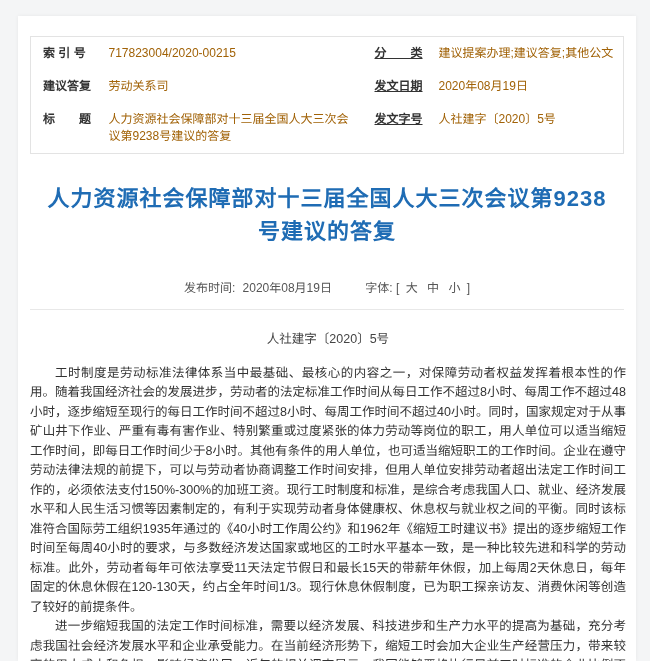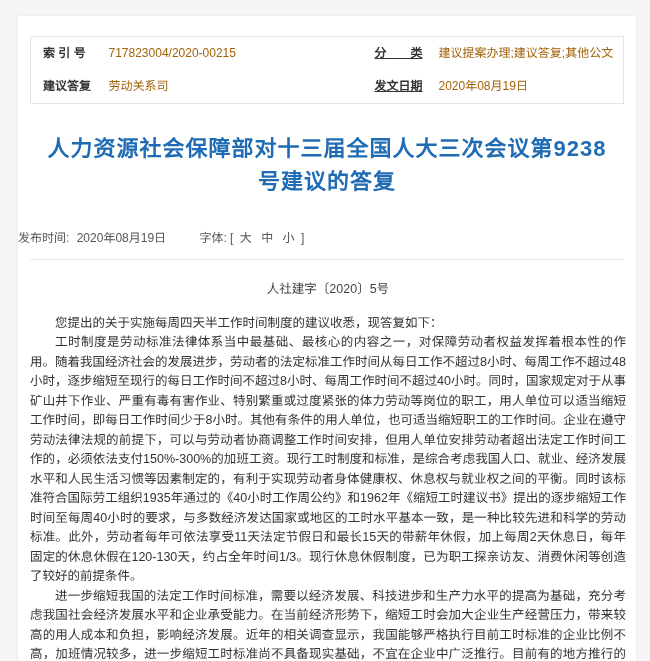--- a/index.html
+++ b/index.html
@@ -49,21 +49,21 @@
     text-align: center;
     color: #1f6cb4;
     font-size: 22px;
     font-weight: bold;
     line-height: 33px;
     letter-spacing: 1px;
   }
   
   .meta-line {
     margin-top: 30px;
-    text-align: left;
+    text-align: center;
     font-size: 12px;
     color: #555;
   }
   .meta-line .publish-date { margin-left: 4px; }
   .font-selector { margin-left: 30px; }
   .font-size-link {
     cursor: pointer;
     margin: 0 3px;
     color: #555;
   }
@@ -101,39 +101,44 @@
       <div class="info-cell cell-value first">717823004/2020-00215</div>
       <div class="info-cell cell-label second">分　　类</div>
       <div class="info-cell cell-value">建议提案办理;建议答复;其他公文</div>
     </div>
     <div class="info-row">
       <div class="info-cell cell-label">建议答复</div>
       <div class="info-cell cell-value first">劳动关系司</div>
       <div class="info-cell cell-label second">发文日期</div>
       <div class="info-cell cell-value">2020年08月19日</div>
     </div>
+    <div class="info-row">
+      <div class="info-cell cell-label">标　　题</div>
+      <div class="info-cell cell-value first">人力资源社会保障部对十三届全国人大三次会议第9238号建议的答复</div>
+      <div class="info-cell cell-label second">发文字号</div>
+      <div class="info-cell cell-value">人社建字〔2020〕5号</div>
+    </div>
   </div>
 
   <h1 class="page-title">人力资源社会保障部对十三届全国人大三次会议第9238号建议的答复</h1>
 
   <div class="meta-line">
     <span>发布时间:</span>
     <span class="publish-date">2020年08月19日</span>
     <span class="font-selector">
       <span>字体: [</span>
       <span class="font-size-link">大</span>
       <span class="font-size-link">中</span>
       <span class="font-size-link">小</span>
       <span>]</span>
     </span>
   </div>
 
   <hr class="divider">
 
   <div class="doc-body">
     <div class="doc-number">人社建字〔2020〕5号</div>
-    <p class="para">您提出的关于实施每周四天半工作时间制度的建议收悉，现答复如下：</p>
     <p class="para">工时制度是劳动标准法律体系当中最基础、最核心的内容之一，对保障劳动者权益发挥着根本性的作用。随着我国经济社会的发展进步，劳动者的法定标准工作时间从每日工作不超过8小时、每周工作不超过48小时，逐步缩短至现行的每日工作时间不超过8小时、每周工作时间不超过40小时。同时，国家规定对于从事矿山井下作业、严重有毒有害作业、特别繁重或过度紧张的体力劳动等岗位的职工，用人单位可以适当缩短工作时间，即每日工作时间少于8小时。其他有条件的用人单位，也可适当缩短职工的工作时间。企业在遵守劳动法律法规的前提下，可以与劳动者协商调整工作时间安排，但用人单位安排劳动者超出法定工作时间工作的，必须依法支付150%-300%的加班工资。现行工时制度和标准，是综合考虑我国人口、就业、经济发展水平和人民生活习惯等因素制定的，有利于实现劳动者身体健康权、休息权与就业权之间的平衡。同时该标准符合国际劳工组织1935年通过的《40小时工作周公约》和1962年《缩短工时建议书》提出的逐步缩短工作时间至每周40小时的要求，与多数经济发达国家或地区的工时水平基本一致，是一种比较先进和科学的劳动标准。此外，劳动者每年可依法享受11天法定节假日和最长15天的带薪年休假，加上每周2天休息日，每年固定的休息休假在120-130天，约占全年时间1/3。现行休息休假制度，已为职工探亲访友、消费休闲等创造了较好的前提条件。</p>
     <p class="para">进一步缩短我国的法定工作时间标准，需要以经济发展、科技进步和生产力水平的提高为基础，充分考虑我国社会经济发展水平和企业承受能力。在当前经济形势下，缩短工时会加大企业生产经营压力，带来较高的用人成本和负担，影响经济发展。近年的相关调查显示，我国能够严格执行目前工时标准的企业比例不高，加班情况较多，进一步缩短工时标准尚不具备现实基础，不宜在企业中广泛推行。目前有的地方推行的2.5天假期，也可能成为行政机关、事业单位工作人员的特有福利，社会影响也不好。</p>
 
   </div>
 
 </div>
 
 </body></html>

